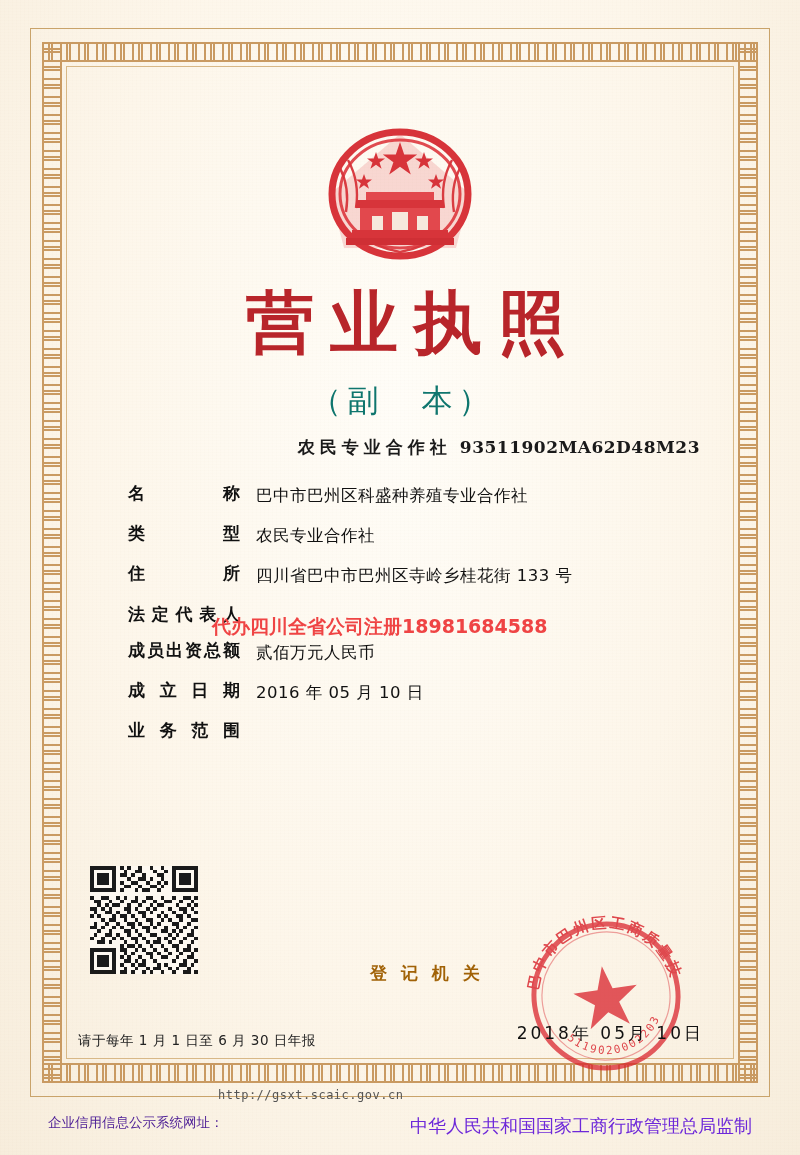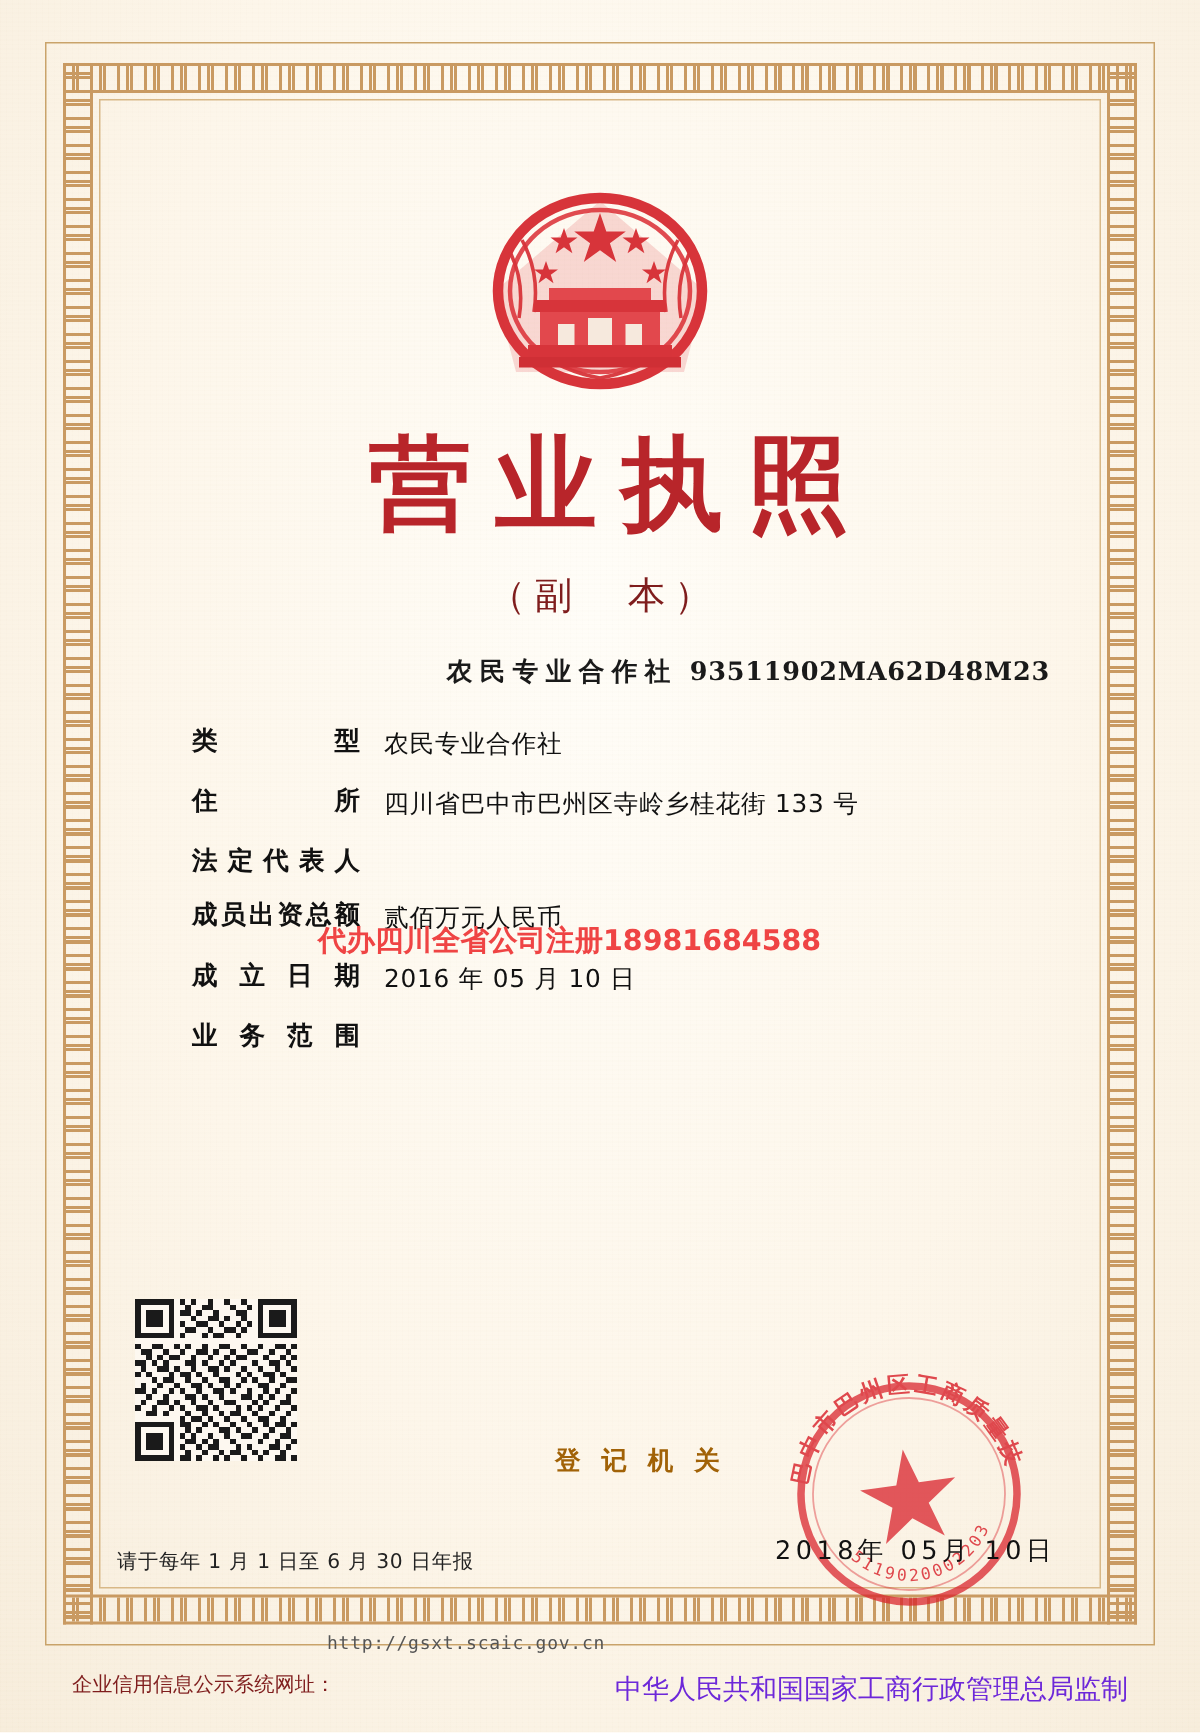--- a/index.html
+++ b/index.html
@@ -115,24 +115,24 @@
     text-indent: 16px;
     color: #b8252a;
     padding-left: 12px;
   }
   .subtitle {
     position: absolute;
     left: 0; right: 0;
     top: 380px;
     text-align: center;
     font-family: "DejaVu Serif", "Liberation Serif", serif;
-    font-size: 25px;
+    font-size: 31px;
     letter-spacing: 6px;
     text-indent: 6px;
-    color: #7f1d1d;
+    color: #0f766e;
   }
 
   
   .credit-line {
     position: absolute;
     right: 100px;
     top: 436px;
     font-family: "DejaVu Serif", "Liberation Serif", serif;
     font-size: 17px;
     color: #1a1a1a;
@@ -257,21 +257,21 @@
     letter-spacing: 0.5px;
   }
 
   
   .footer-left {
     position: absolute;
     left: 48px;
     top: 1114px;
     font-family: "DejaVu Sans", "Liberation Sans", sans-serif;
     font-size: 13.5px;
-    color: #7f1d1d;
+    color: #4c1d95;
   }
   .footer-right {
     position: absolute;
     right: 48px;
     top: 1114px;
     font-family: Liberation Serif, serif;
     font-size: 18px;
     color: #6d28d9;
   }
 </style>
@@ -327,20 +327,24 @@
   </div>
 
   <div class="title">营业执照</div>
   <div class="subtitle">（副　本）</div>
 
   <div class="credit-line">
     <span class="credit-label">农民专业合作社</span><span class="credit-value">93511902MA62D48M23</span>
   </div>
 
   <div class="fields">
+    <div class="row">
+      <div class="row-label"><span class="spread-2">名称</span></div>
+      <div class="row-value">巴中市巴州区科盛种养殖专业合作社</div>
+    </div>
     <div class="row">
       <div class="row-label"><span class="spread-2">类型</span></div>
       <div class="row-value">农民专业合作社</div>
     </div>
     <div class="row">
       <div class="row-label"><span class="spread-2">住所</span></div>
       <div class="row-value">四川省巴中市巴州区寺岭乡桂花街 133 号</div>
     </div>
     <div class="row">
       <div class="row-label"><span class="spread-5">法定代表人</span></div>

